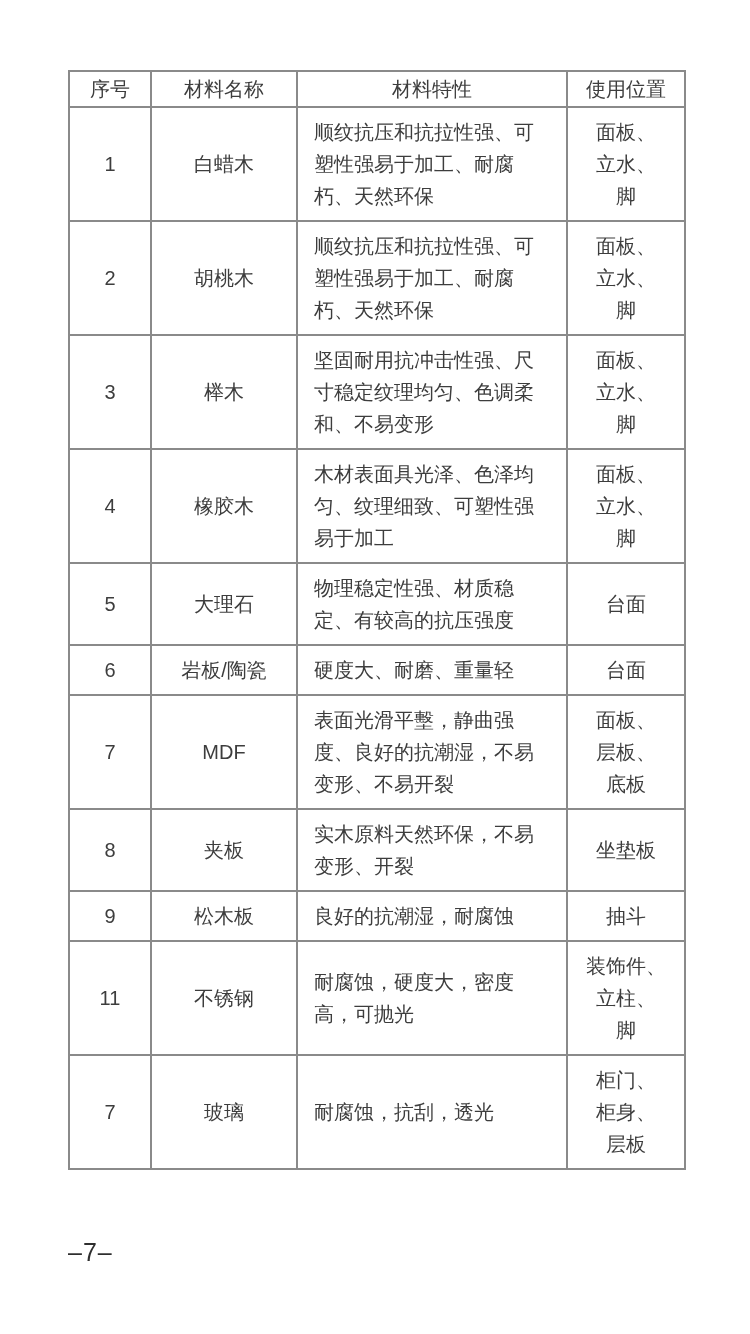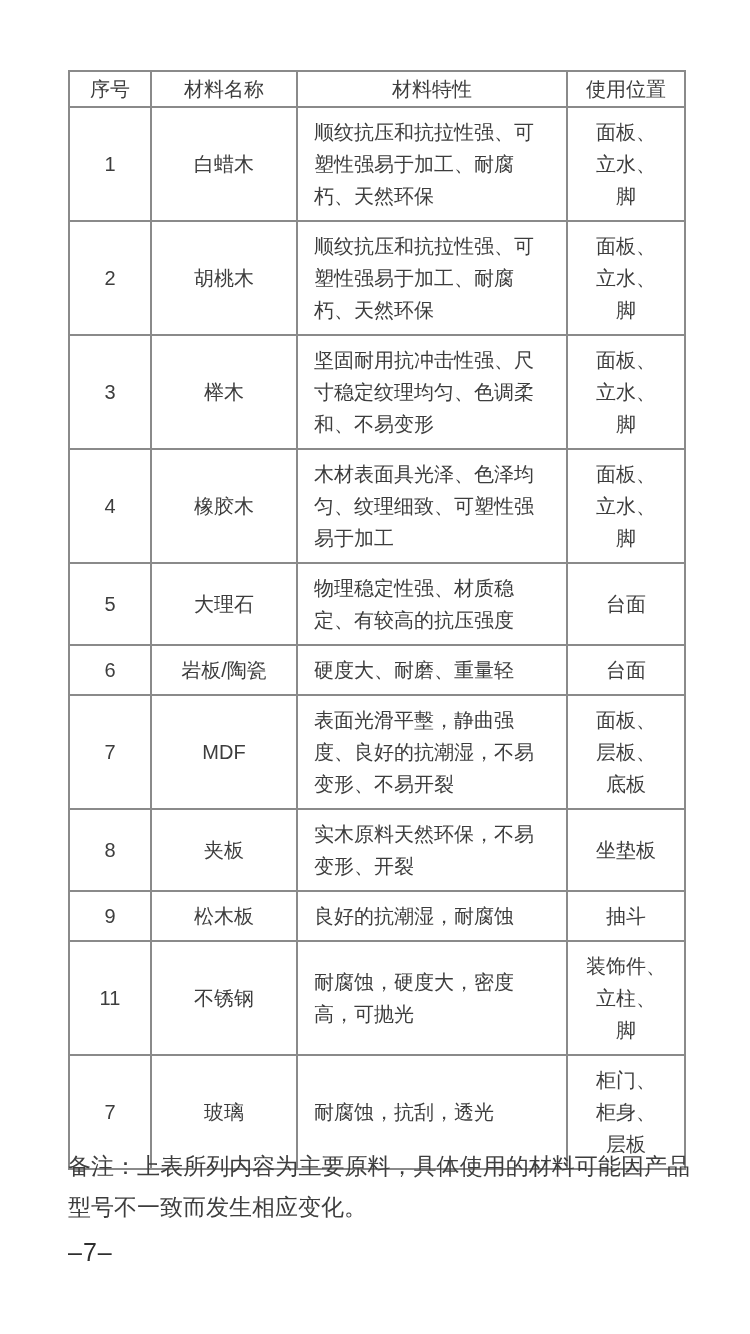--- a/index.html
+++ b/index.html
@@ -171,16 +171,15 @@
     <td class="c-no">7</td>
     <td class="c-name">玻璃</td>
     <td class="c-feature">耐腐蚀，抗刮，透光</td>
     <td class="c-position">柜门、
 柜身、
 层板</td>
   </tr>
 </tbody>
   </table>
 
-  <p class="note">备注：上表所列内容为主要原料，具体使用的材料可能因产品型号不一致而发生相应变化。</p>
   <p class="pageno">–7–</p>
 
 </div>
 
 </body></html>

